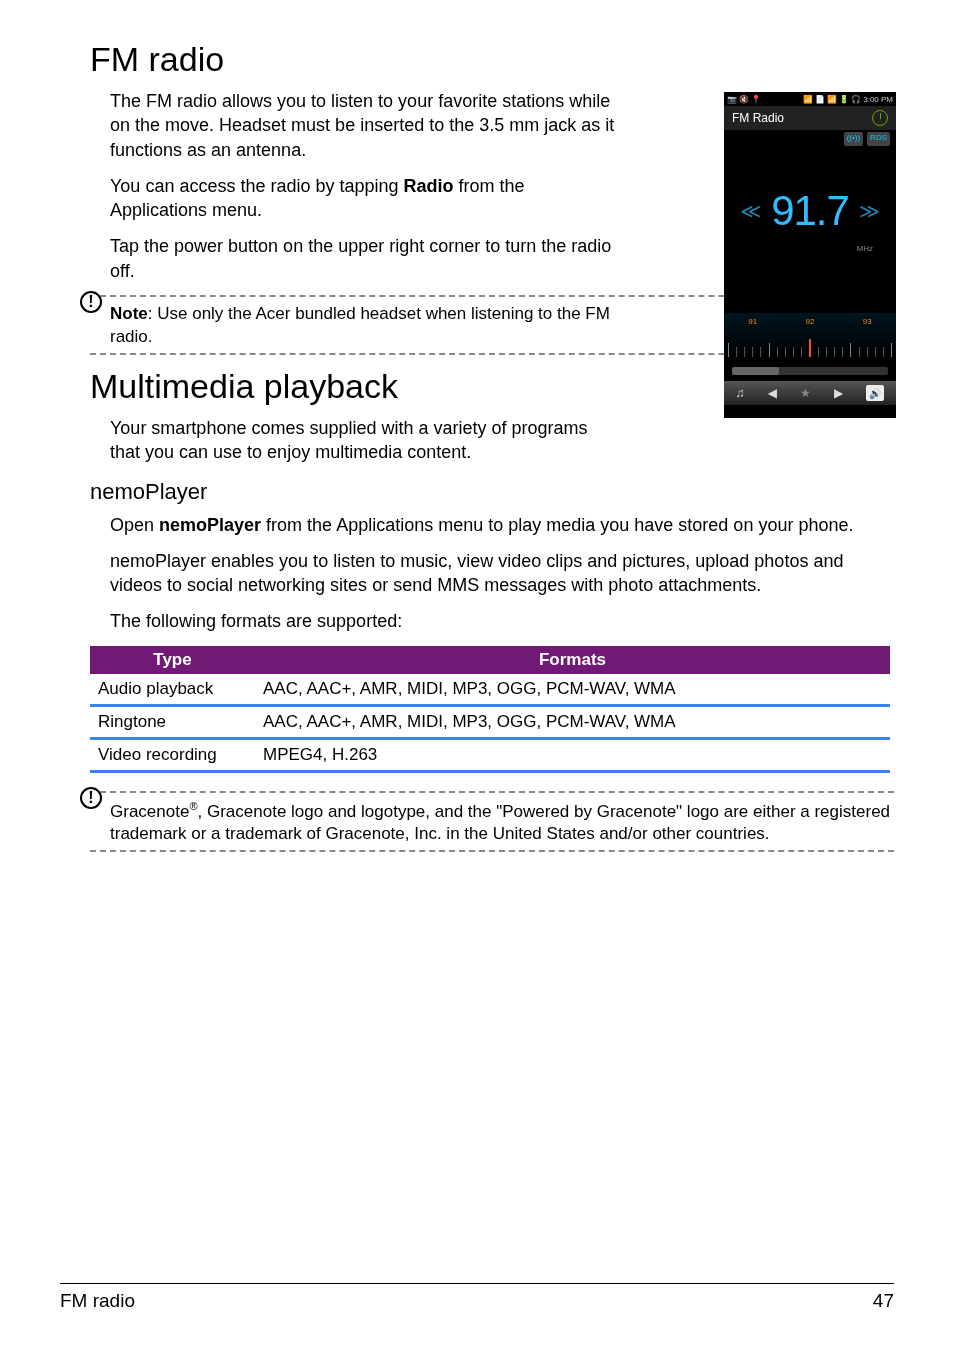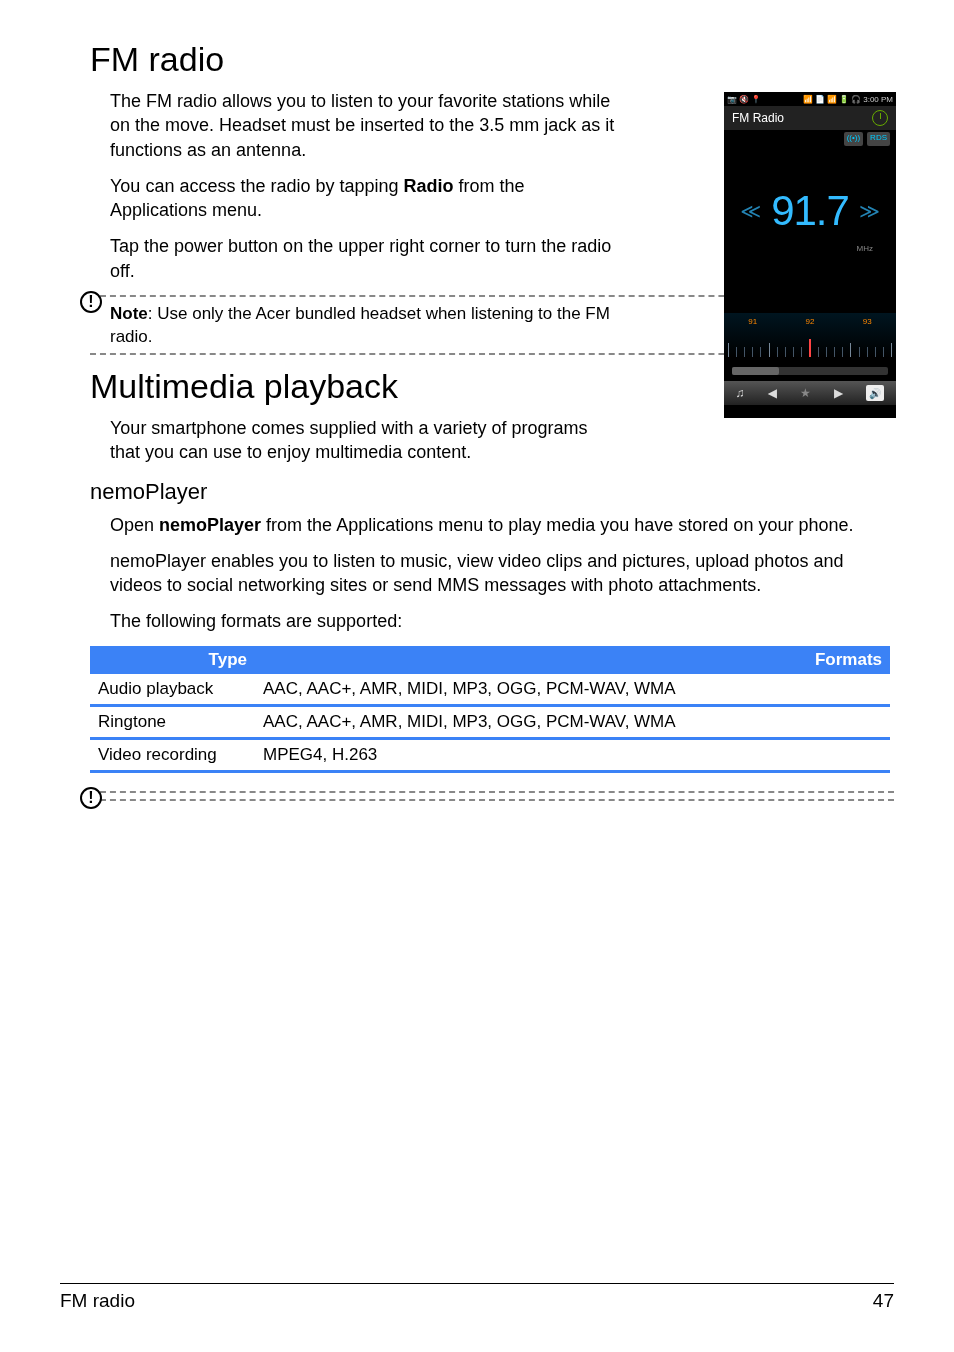--- a/index.html
+++ b/index.html
@@ -58,23 +58,23 @@
     font-weight: normal;
     margin: 14px 0 8px 30px;
   }
   .table {
     margin: 12px 0 0 30px;
     width: 800px;
     border-collapse: collapse;
     font-size: 17px;
   }
   .table th {
-    background: #3b82f6;
+    background: #701a75;
     color: #fff;
-    text-align: right;
+    text-align: center;
     font-weight: bold;
     padding: 4px 8px;
   }
   .table td {
     padding: 5px 8px;
     border-bottom: 3px solid #3b82f6;
   }
   .table td:first-child { width: 165px; }
   .footer {
     position: absolute;
@@ -307,20 +307,23 @@
       <tr>
         <td>Video recording</td>
         <td>MPEG4, H.263</td>
       </tr>
     </tbody>
   </table>
 
   <hr class="separator" style="margin-top:18px;">
   <div class="note-block">
     <div class="note-icon">!</div>
+    <p style="margin-top:4px;">
+      <span>Gracenote</span><sup>®</sup><span>, Gracenote logo and logotype, and the "Powered by Gracenote" logo are either a registered trademark or a trademark of Gracenote, Inc. in the United States and/or other countries.</span>
+    </p>
   </div>
   <hr class="separator" style="margin-top:4px;">
 
 </div>
 
 <div class="phone">
   <div class="status-bar">
     <div class="status-left">
       <span>📷</span>
       <span>🔇</span>

